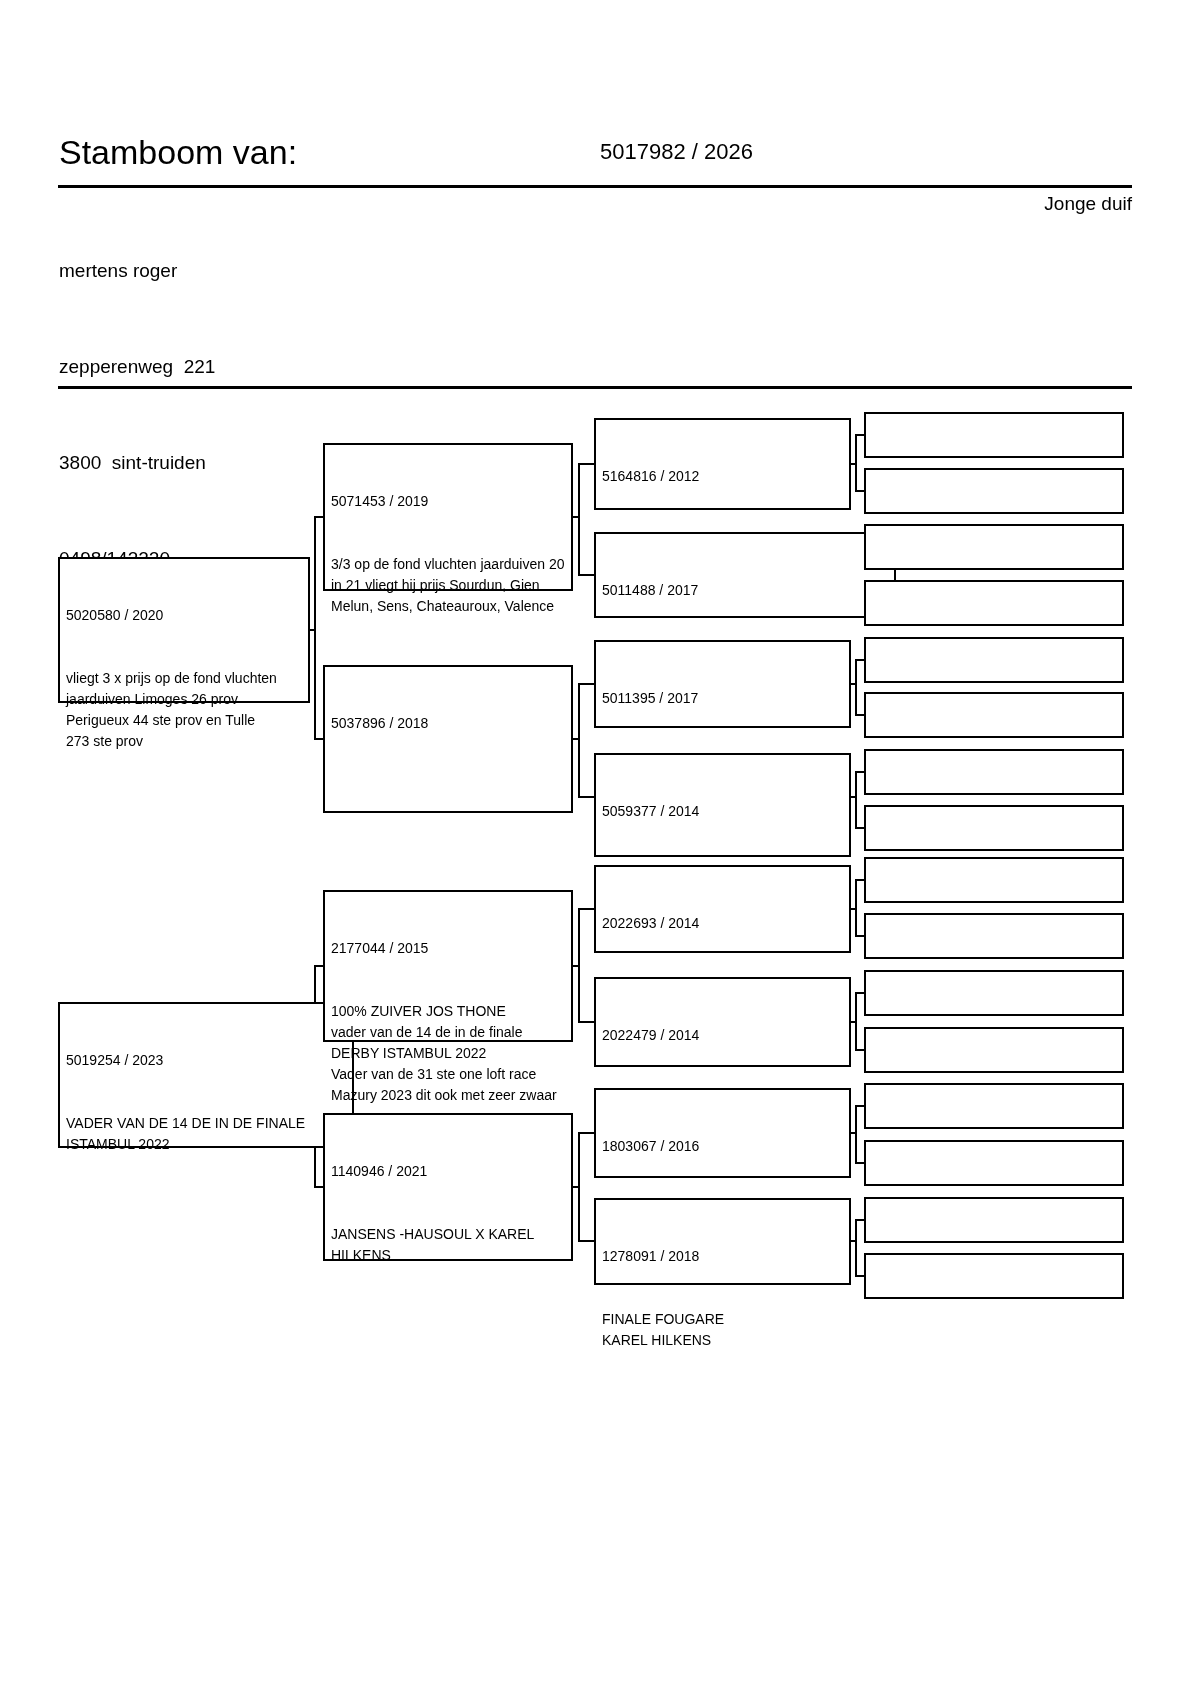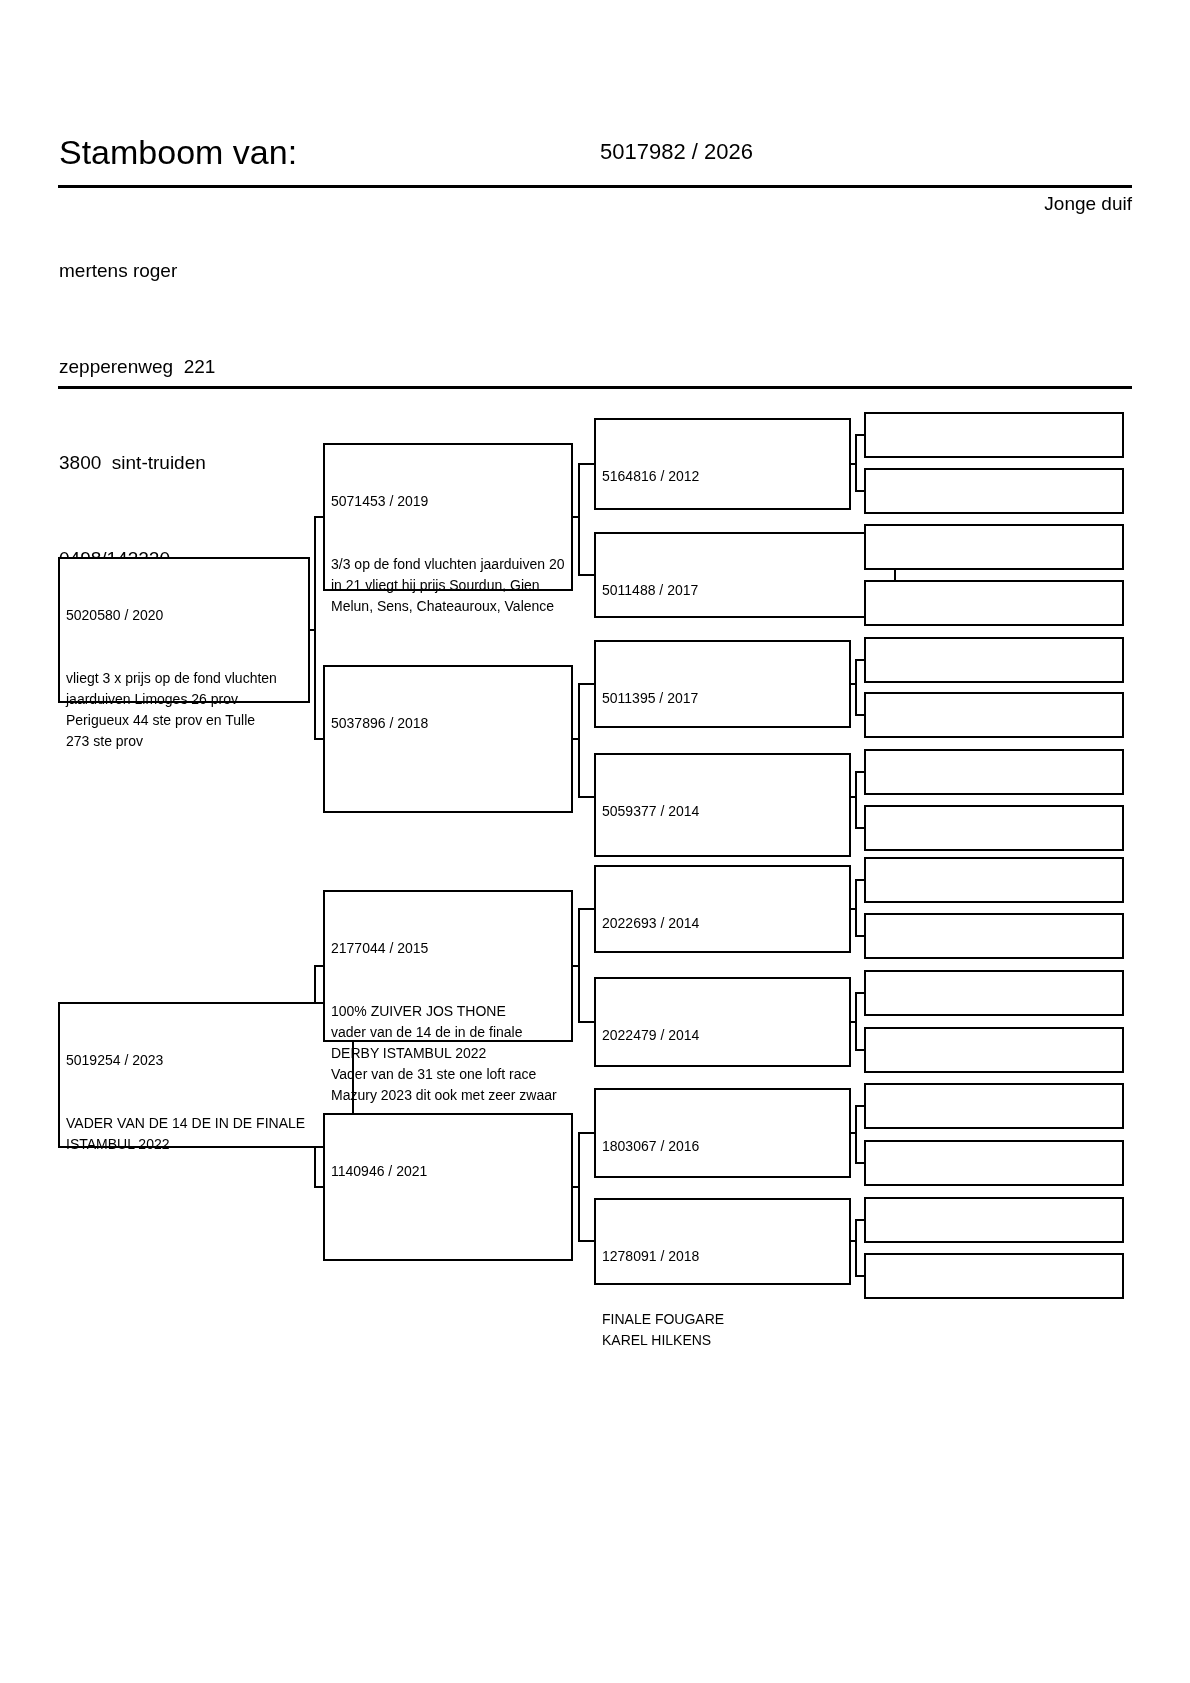--- a/index.html
+++ b/index.html
@@ -119,20 +119,21 @@
 <div class="pbox" style="left:323px; top:665px; width:250px; height:148px;">
   <div>5037896 / 2018</div>
   <div></div>
 </div>
 <div class="pbox" style="left:323px; top:890px; width:250px; height:152px;">
   <div>2177044 / 2015</div>
   <div><div>100% ZUIVER JOS THONE</div><div>vader van de 14 de in de finale</div><div>DERBY ISTAMBUL 2022</div><div>Vader van de 31 ste one loft race</div><div>Mazury 2023 dit ook met zeer zwaar</div><div>weer</div></div>
 </div>
 <div class="pbox" style="left:323px; top:1113px; width:250px; height:148px;">
   <div>1140946 / 2021</div>
+  <div><div>JANSENS -HAUSOUL X KAREL</div><div>HILKENS</div></div>
 </div>
 
 <div class="pbox" style="left:594px; top:418px; width:257px; height:92px;">
   <div>5164816 / 2012</div>
   <div><div> de 987/09 is de vader van milleke</div><div>van zepperen de moeder is de zus</div><div>van de 111/08 duivin 2de nat argenton</div></div>
 </div>
 <div class="pbox" style="left:594px; top:532px; width:302px; height:86px;">
   <div>5011488 / 2017</div>
   <div><div>zuiver Jos Thone</div></div>
 </div>

